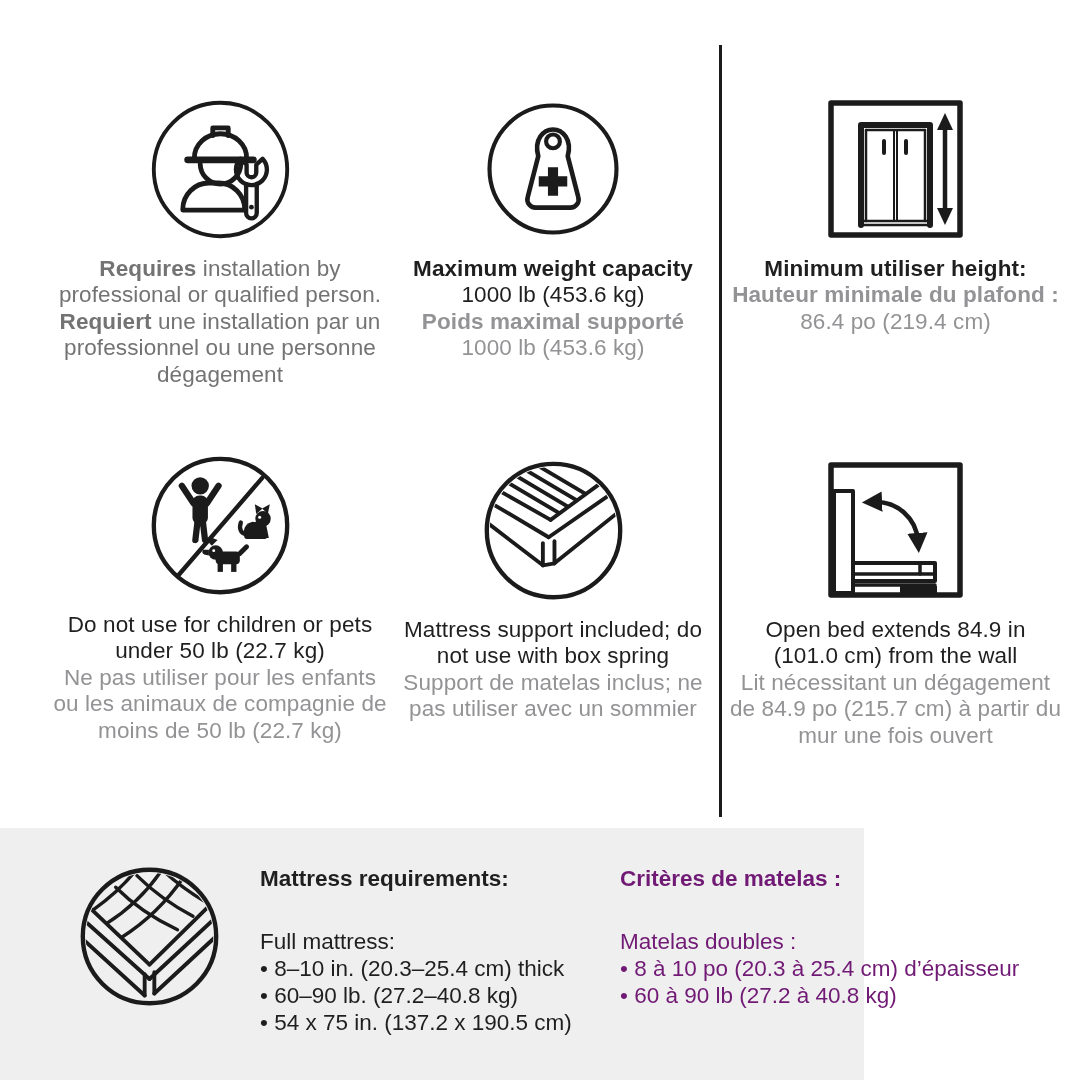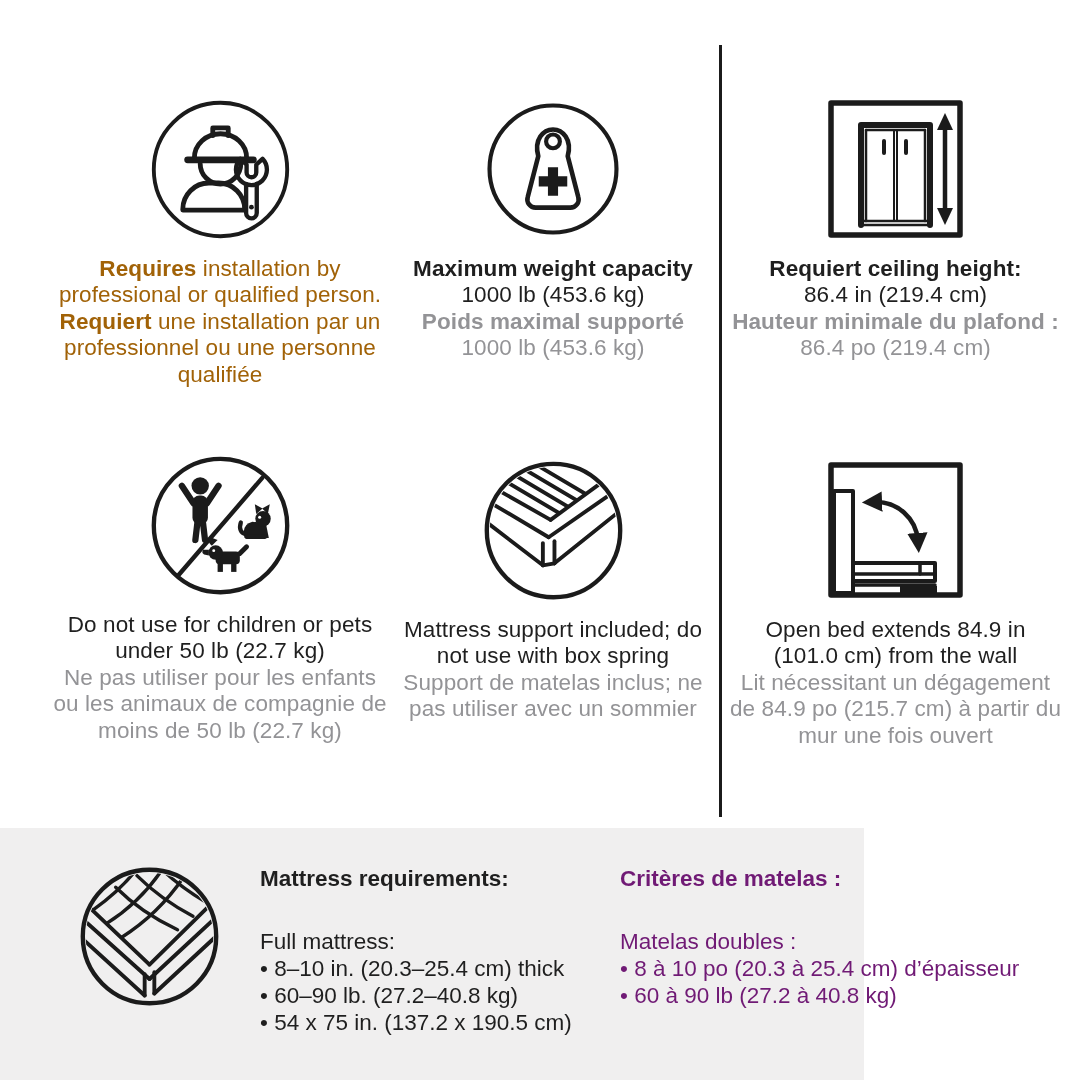--- a/index.html
+++ b/index.html
@@ -6,21 +6,21 @@
   .page{
     position:relative;width:1080px;height:1080px;background:#ffffff;
     font-family:"Liberation Sans",sans-serif;color:#1f1f1f;overflow:hidden;
   }
   .feature{position:absolute;text-align:center;}
   .icon-wrap{height:150px;display:flex;align-items:center;justify-content:center;}
   .feature-text{margin-top:12px;font-size:22.5px;line-height:26.4px;letter-spacing:.1px;}
   .t-line{white-space:nowrap;}
   .bold{font-weight:700;}
   .gray{color:#939396;}
-  .red{color:#a16207;}
+  .red{color:#737373;}
   .divider{position:absolute;left:719px;top:45px;width:3px;height:772px;background:#1b1b1b;}
   .band{position:absolute;left:0;top:828px;width:864px;height:252px;background:#f0efef;}
   .band .icon-wrap{position:absolute;left:77px;top:36px;height:auto;}
   .req-col{position:absolute;top:37px;font-size:22.5px;line-height:27px;}
   .req-en{left:260px;width:330px;}
   .req-fr{left:620px;width:460px;color:#701a75;}
   .req-title{font-weight:700;margin-bottom:25px;white-space:nowrap;}
   .req-sub{white-space:nowrap;margin-top:36px;}
   .bullet-line{white-space:nowrap;}
   svg{display:block;}
@@ -44,21 +44,21 @@
         <path class="ic" d="M95.5 64 A16 16 0 1 0 118.5 64 L112 70 V78 A5 5 0 0 1 102 78 V70 Z" stroke-width="4.5"></path>
         <path class="ic" d="M101.5 90 V120 a5.5 5.5 0 0 0 11 0 V90" stroke-width="4.5"></path>
         <circle class="icf" cx="107" cy="114" r="2.5"></circle>
       </svg>
     </div>
     <div class="feature-text">
         <div class="t-line red"><span class="bold">Requires</span><span> installation by</span></div>
         <div class="t-line red"><span>professional or qualified person.</span></div>
         <div class="t-line red"><span class="bold">Requiert</span><span> une installation par un</span></div>
         <div class="t-line red"><span>professionnel ou une personne</span></div>
-        <div class="t-line red"><span>qualifiée</span></div>
+        <div class="t-line red"><span>dégagement</span></div>
       </div>
   </div>
 
   <div class="feature" style="left:403px;top:94px;width:300px;">
     <div class="icon-wrap">
       <svg width="138" height="138" viewBox="0 0 150 150">
         <circle class="ic" cx="75" cy="75" r="69" stroke-width="4.5"></circle>
         <path class="ic" d="M59 61 c-5 -18 5.5 -29 16 -29 c10.5 0 21 11 16 29 l11.5 44.5 a9 9 0 0 1 -8.7 11.5 H56.2 a9 9 0 0 1 -8.7 -11.5 z" stroke-width="5"></path>
         <circle class="ic" cx="75" cy="45" r="7.5" stroke-width="4.5"></circle>
         <path d="M75 73 v31 M59.5 88.5 h31" stroke="#1b1b1b" stroke-width="11" fill="none"></path>
@@ -85,22 +85,21 @@
         <line class="ic" x1="36" y1="121" x2="99" y2="121" stroke-width="2.5"></line>
         <line class="ic" x1="33" y1="125" x2="102" y2="125" stroke-width="2.5"></line>
         <line class="ic" x1="56" y1="41" x2="56" y2="53" stroke-width="4"></line>
         <line class="ic" x1="78" y1="41" x2="78" y2="53" stroke-width="4"></line>
         <line class="ic" x1="117" y1="28" x2="117" y2="110" stroke-width="4.5"></line>
         <path class="icf" d="M117 13 l-8 17 h16 z"></path>
         <path class="icf" d="M117 125 l-8 -17 h16 z"></path>
       </svg>
     </div>
     <div class="feature-text">
-        <div class="t-line bold"><span>Requiert ceiling height:</span></div>
-        <div class="t-line"><span>86.4 in (219.4 cm)</span></div>
+        <div class="t-line bold"><span>Minimum utiliser height:</span></div>
         <div class="t-line bold gray"><span>Hauteur minimale du plafond :</span></div>
         <div class="t-line gray"><span>86.4 po (219.4 cm)</span></div>
       </div>
   </div>
 
   <div class="feature" style="left:40px;top:450px;width:360px;">
     <div class="icon-wrap">
       <svg width="145" height="145" viewBox="0 0 150 150">
         <circle class="ic" cx="75" cy="75" r="69" stroke-width="4.5"></circle>
         <circle class="icf" cx="54" cy="34" r="9"></circle>

